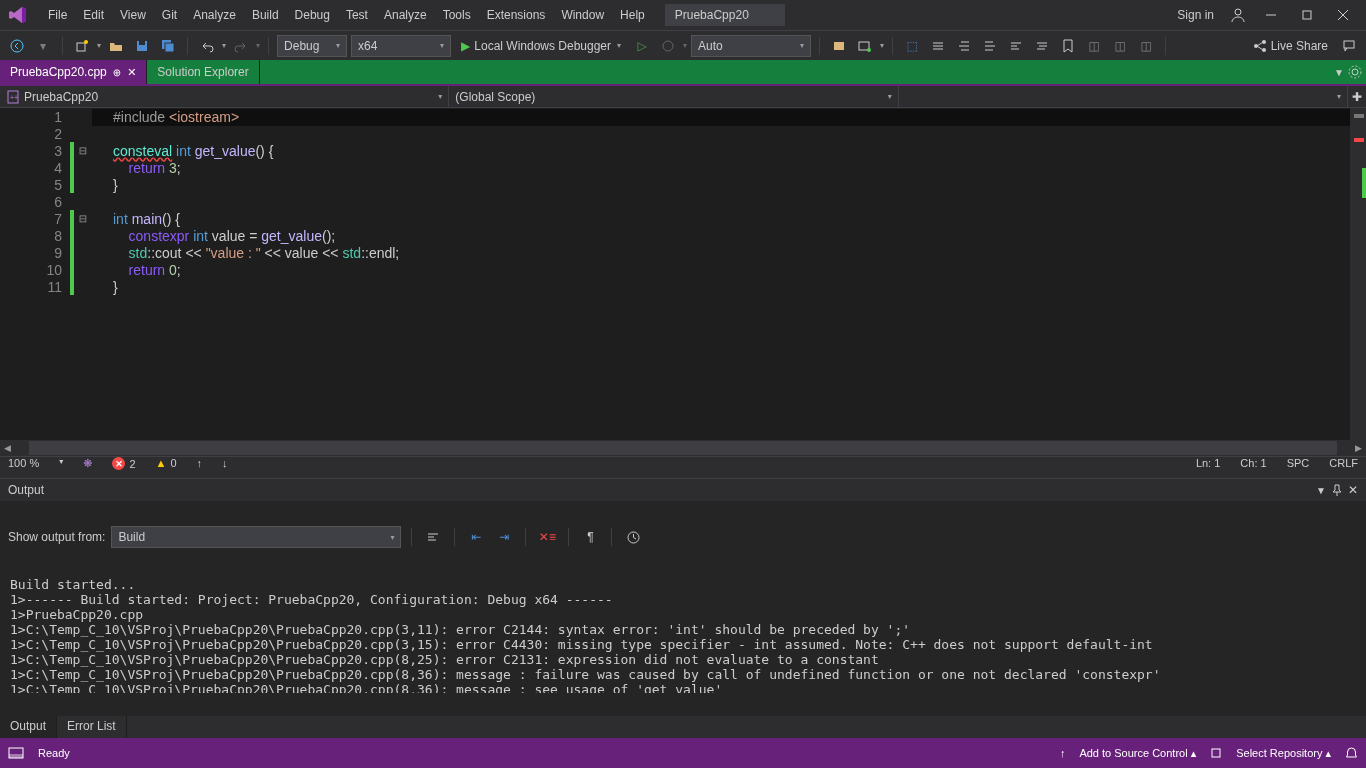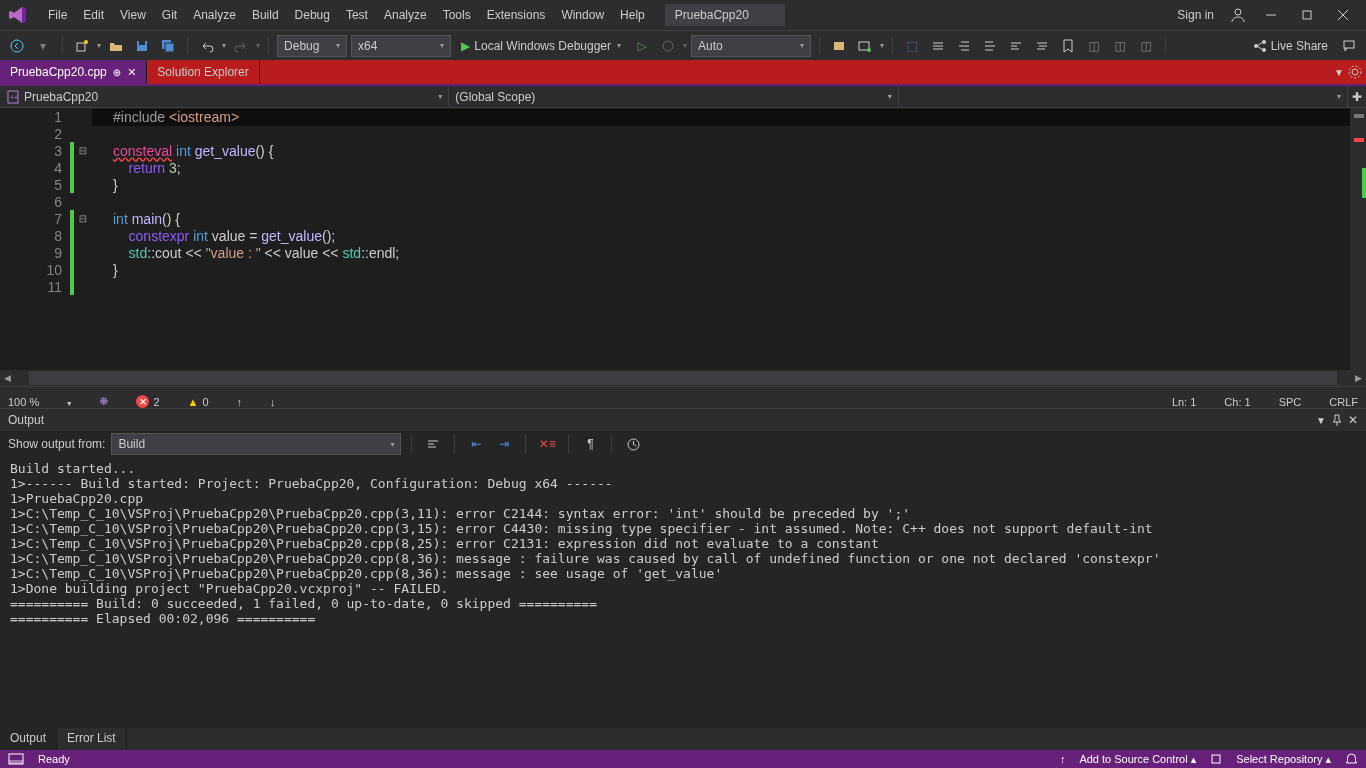--- a/index.html
+++ b/index.html
@@ -12,62 +12,62 @@
 .spacer { flex:1; }
 .sol-name { background:#3f3f46; padding:4px 10px; margin-left:10px; min-width:120px; }
 .win-btn { width:34px; height:24px; display:flex; align-items:center; justify-content:center; cursor:pointer; color:#ccc; }
 .toolbar { background:#2d2d30; display:flex; align-items:center; height:30px; padding:0 6px; gap:4px; border-top:1px solid #3f3f46; }
 .tb-btn { width:22px; height:22px; display:flex; align-items:center; justify-content:center; cursor:pointer; color:#ccc; position:relative; }
 .tb-sep { width:1px; height:18px; background:#3f3f46; margin:0 4px; }
 .combo { background:#3f3f46; border:1px solid #555; padding:2px 6px; height:22px; display:flex; align-items:center; min-width:70px; cursor:pointer; }
 .combo .arrow { margin-left:auto; font-size:8px; color:#999; }
 .debug-btn { display:flex; align-items:center; gap:4px; padding:2px 6px; cursor:pointer; }
 .play-green { color:#4ec94e; }
-.tabstrip { background:#b91c1c; display:flex; height:26px; border-bottom:2px solid #68217a; }
+.tabstrip { background:#15803d; display:flex; height:26px; border-bottom:2px solid #68217a; }
 .tab { padding:4px 10px; display:flex; align-items:center; gap:6px; cursor:pointer; border-right:1px solid #1e1e1e; position:relative; }
 .tab.active { background:#68217a; color:#fff; }
 .tab-close { font-size:11px; }
 .tab-pin { font-size:10px; }
 .tabstrip-right { margin-left:auto; display:flex; align-items:center; gap:4px; padding-right:4px; }
 .nav-bar { background:#2d2d30; display:flex; height:22px; border-bottom:1px solid #3f3f46; }
 .nav-combo { flex:1; display:flex; align-items:center; padding:2px 6px; border-right:1px solid #3f3f46; gap:4px; }
 .editor { display:flex; flex:1; position:relative; background:#1e1e1e; overflow:hidden; }
 .gutter { width:70px; background:#1e1e1e; text-align:right; color:#858585; padding:1px 0; font-family:Consolas,monospace; font-size:14px; }
 .gutter .ln { height:17px; padding-right:8px; line-height:17px; }
 .margin-outline { width:18px; background:#1e1e1e; font-family:Consolas,monospace; font-size:10px; color:#999; }
 .margin-outline div { height:17px; line-height:17px; text-align:center; }
 .change-bar { width:4px; }
 .change-bar div { height:17px; }
 .cb-green { background:#4ec94e; }
 .code { flex:1; font-family:Consolas,monospace; font-size:14px; padding:1px 0; line-height:17px; }
 .code-line { height:17px; white-space:pre; padding-left:21px; }
 .code-line.hl { background:#0f0f10; }
 .kw { color:#8b5cf6; }
-.kw-err { color:#ec4899; text-decoration:wavy underline #f44747; }
+.kw-err { color:#5eead4; text-decoration:wavy underline #f44747; }
 .type { color:#569cd6; }
 .num { color:#b5cea8; }
 .str { color:#d69d85; }
 .fn { color:#c4b5fd; }
 .ns { color:#4ec9b0;text-align:right; }
 .inc { color:#9b9b9b; }
 .inc-path { color:#d69d85; }
 .overview { width:16px; background:#2d2d30; position:relative; }
 .ov-mark { position:absolute; right:2px; width:10px; height:4px; }
-.status-editor { background:#2d2d30; display:flex; align-items:flex-end; height:22px; padding:0 8px; gap:28px; font-size:11px; border-top:1px solid #3f3f46; }
+.status-editor { background:#2d2d30; display:flex; align-items:flex-start; height:22px; padding:0 8px; gap:20px; font-size:11px; border-top:1px solid #3f3f46; }
 .err-badge { display:flex; align-items:center; gap:4px; }
 .err-circle { width:13px; height:13px; border-radius:50%; background:#f44747; color:#fff; display:flex; align-items:center; justify-content:center; font-size:9px; font-weight:bold; }
 .warn-tri { color:#ffcc00; }
-.output-panel { background:#252526; display:flex; flex-direction:column; height:342px; border-top:1px solid #3f3f46; }
+.output-panel { background:#252526; display:flex; flex-direction:column; height:260px; border-top:1px solid #3f3f46;gap:23px; }
 .output-header { display:flex; align-items:center; height:22px; padding:0 8px; background:#2d2d30; }
 .output-toolbar { display:flex; align-items:center; height:26px; padding:0 8px; gap:6px; background:#252526; }
 .output-body { flex:1; padding:4px 10px; font-family:Consolas,monospace; font-size:13px; color:#ccc; overflow:auto; white-space:pre; line-height:15px; }
 .bottom-tabs { display:flex; height:22px; background:#2d2d30; }
 .btab { padding:3px 10px; cursor:pointer; border-right:1px solid #1e1e1e; }
 .btab.active { background:#252526; }
-.statusbar { background:#68217a; color:#fff; display:flex; align-items:center; height:18px; padding:0 8px; gap:14px; font-size:11px; }
+.statusbar { background:#68217a; color:#fff; display:flex; align-items:center; height:30px; padding:0 8px; gap:14px; font-size:11px; }
 .statusbar .spacer { flex:1; }
 svg { display:block; }
 .scroll-h { height:16px; background:#2d2d30; display:flex; align-items:center; }
 .scroll-h .track { flex:1; height:14px; background:#3e3e42; margin:0 14px; position:relative; }
 </style>
 </head>
 <body>
 
 <div class="menubar">
   <div class="vs-logo">
@@ -350,20 +350,21 @@
   <div class="code" id="code">
       <div class="code-line hl"><span class="inc">#include </span><span class="inc-path">&lt;iostream&gt;</span></div>
       <div class="code-line"></div>
       <div class="code-line"><span class="kw-err">consteval</span> <span class="type">int</span> <span class="fn">get_value</span>() {</div>
       <div class="code-line">    <span class="kw">return</span> <span class="num">3</span>;</div>
       <div class="code-line">}</div>
       <div class="code-line"></div>
       <div class="code-line"><span class="type">int</span> <span class="fn">main</span>() {</div>
       <div class="code-line">    <span class="kw">constexpr</span> <span class="type">int</span> value = <span class="fn">get_value</span>();</div>
       <div class="code-line">    <span class="ns">std</span>::cout &lt;&lt; <span class="str">"value : "</span> &lt;&lt; value &lt;&lt; <span class="ns">std</span>::endl;</div>
+      <div class="code-line">    <span class="kw">return</span> <span class="num">0</span>;</div>
       <div class="code-line">}</div>
     </div>
   <div class="overview">
     <div class="ov-mark" style="top:6px;background:#777"></div>
     <div class="ov-mark" style="top:30px;background:#f44747"></div>
     <div class="ov-mark" style="top:60px;background:#4ec94e;height:30px;width:4px;right:0"></div>
   </div>
 </div>
 
 <div class="scroll-h">

